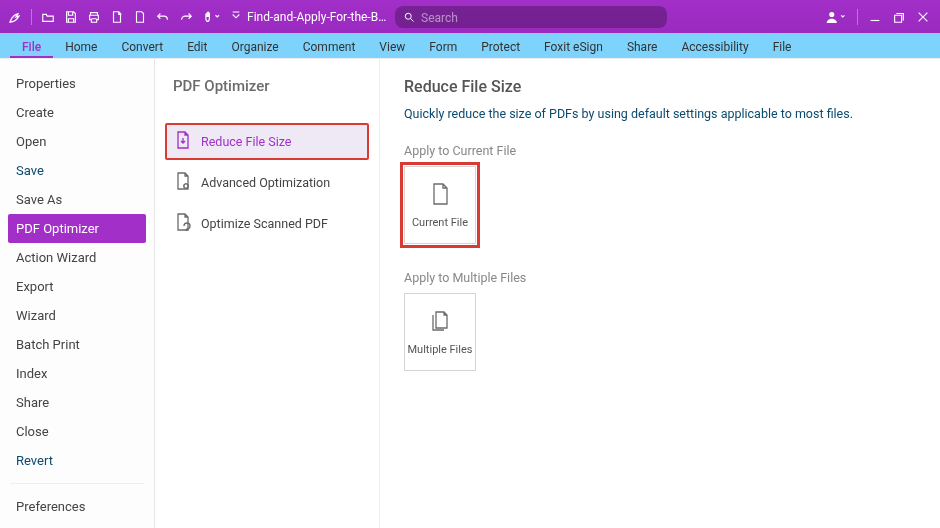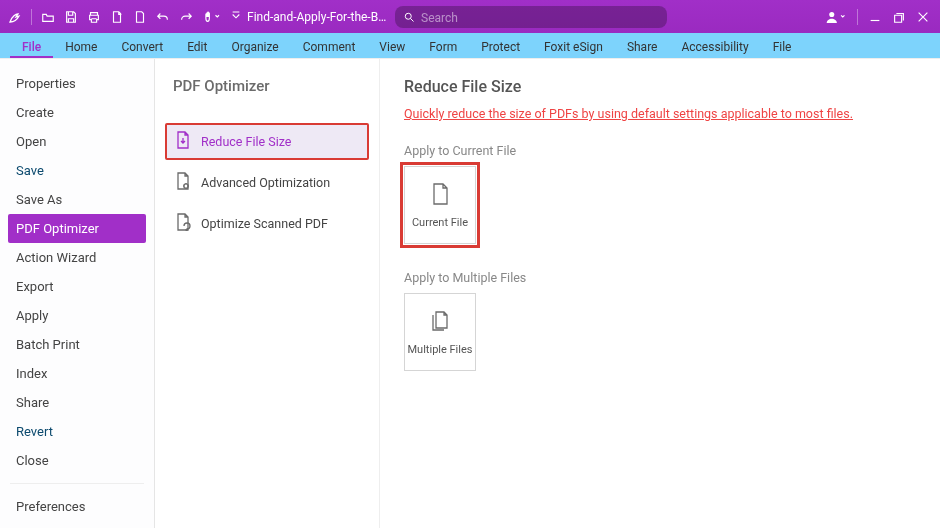--- a/index.html
+++ b/index.html
@@ -121,21 +121,21 @@
   
   .content {
     flex: 1;
     padding: 18px 24px 0 24px;
     color: #555;
   }
   .content h2 {
     font-size: 16px; font-weight: 500; color: #555; margin-bottom: 10px;
   }
   .content .desc {
-    font-size: 12.5px; color: #ef4444; margin-bottom: 22px; text-decoration: underline;
+    font-size: 12.5px; color: #0c4a6e; margin-bottom: 22px;
   }
   .content .group-label {
     font-size: 12.5px; color: #888; margin: 0 0 8px 0;
   }
   .tile {
     width: 72px; height: 78px;
     border: 1px solid #d5d5d5;
     background: #fff;
     display: flex; flex-direction: column; align-items: center; justify-content: center;
     gap: 10px;
@@ -269,26 +269,26 @@
 
   <div class="sidebar">
     <div class="sb-item">Properties</div>
     <div class="sb-item">Create</div>
     <div class="sb-item">Open</div>
     <div class="sb-item disabled">Save</div>
     <div class="sb-item">Save As</div>
     <div class="sb-item selected">PDF Optimizer</div>
     <div class="sb-item">Action Wizard</div>
     <div class="sb-item">Export</div>
-    <div class="sb-item">Apply</div>
+    <div class="sb-item">Wizard</div>
     <div class="sb-item">Batch Print</div>
     <div class="sb-item">Index</div>
     <div class="sb-item">Share</div>
+    <div class="sb-item">Close</div>
     <div class="sb-item disabled">Revert</div>
-    <div class="sb-item">Close</div>
     <div class="sb-rule"></div>
     <div class="sb-item">Preferences</div>
     <div class="sb-item">Skins</div>
   </div>
 
   <div class="midcol">
     <h2>PDF Optimizer</h2>
 
     <div class="opt-item active-hl">
       <span>

